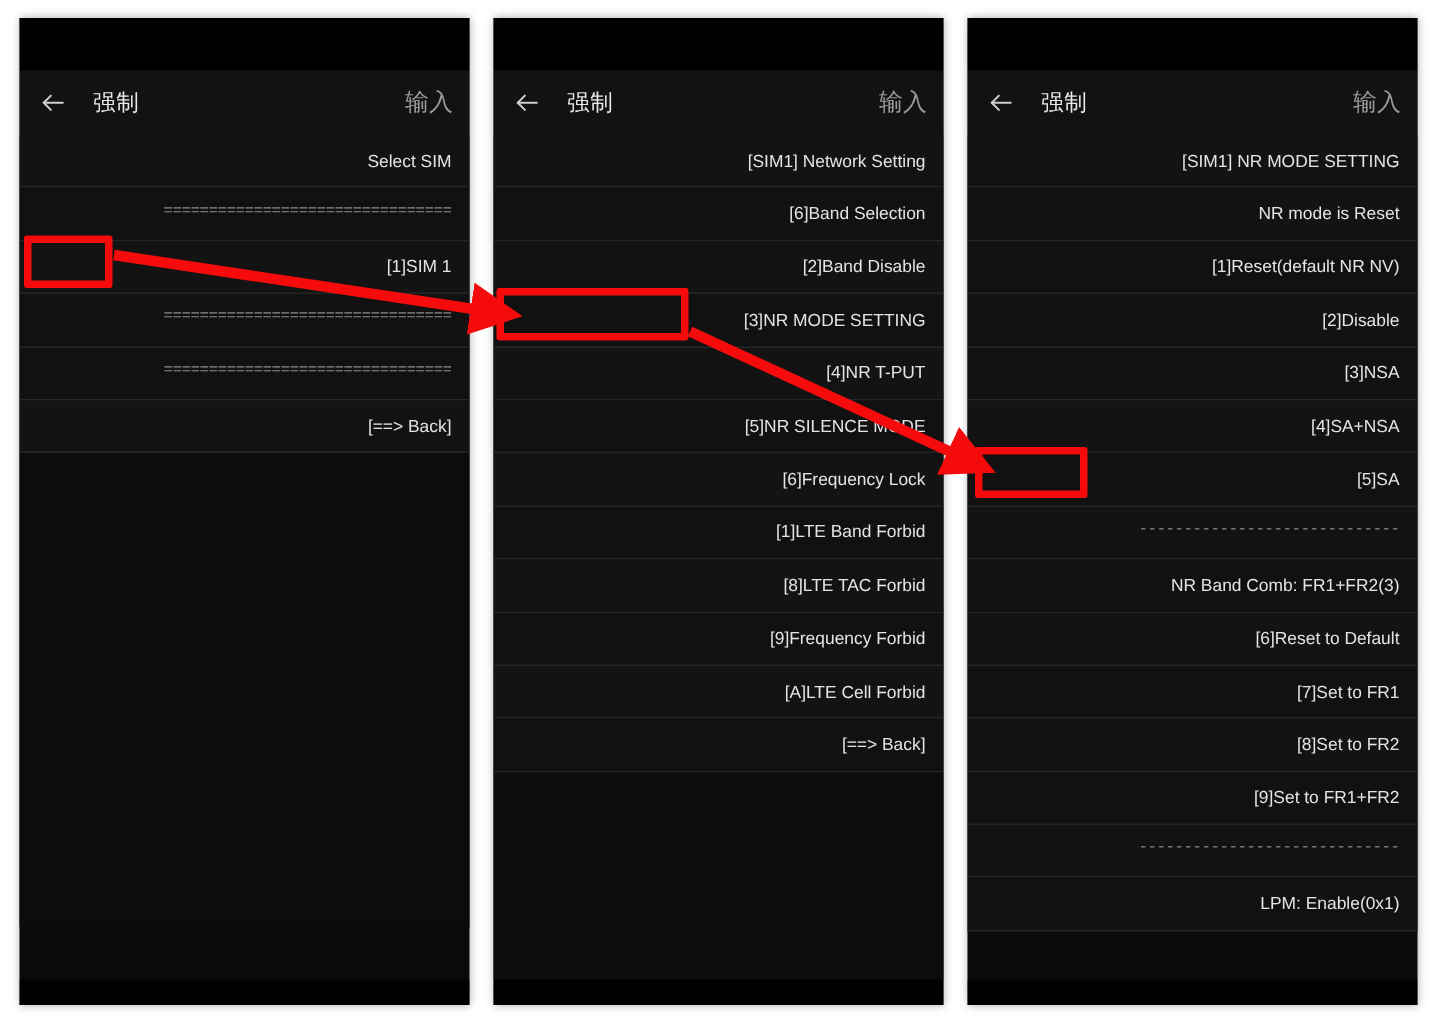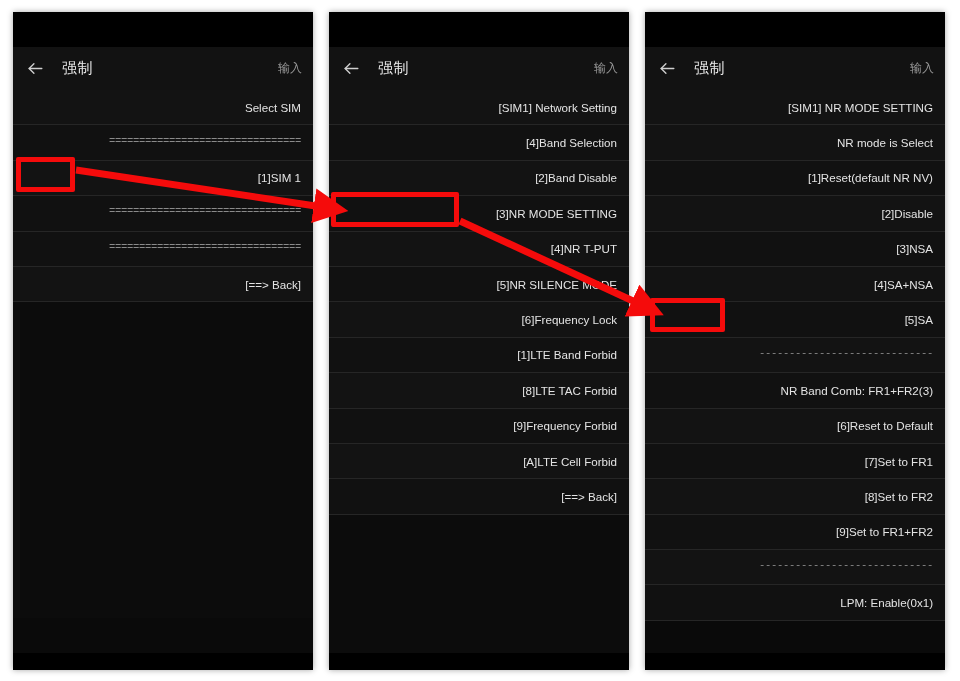--- a/index.html
+++ b/index.html
@@ -59,21 +59,21 @@
     color: #e9e9e9;
     font-size: 15px;
     margin-left: 17px;
     letter-spacing: 0.5px;
     font-family: "DejaVu Sans", "Liberation Sans", sans-serif;
   }
   .appbar-action {
     position: absolute;
     right: 11px;
     color: #9a9a9a;
-    font-size: 12px;
+    font-size: 16px;
     font-family: Liberation Sans, sans-serif;
   }
 
   .list {
     background: #0c0c0c;
   }
   .row {
     height: 35.4px;
     display: flex;
     align-items: center;
@@ -163,21 +163,21 @@
         </svg>
       </span>
       <span class="appbar-title">强制</span>
       <span class="appbar-action">输入</span>
     </div>
     <div class="list">
         <div class="row">
           <span>[SIM1] Network Setting</span>
         </div>
         <div class="row alt">
-          <span>[4]Band Selection</span>
+          <span>[6]Band Selection</span>
         </div>
         <div class="row">
           <span>[2]Band Disable</span>
         </div>
         <div class="row alt">
           <span>[3]NR MODE SETTING</span>
         </div>
         <div class="row">
           <span>[4]NR T-PUT</span>
         </div>
@@ -217,21 +217,21 @@
         </svg>
       </span>
       <span class="appbar-title">强制</span>
       <span class="appbar-action">输入</span>
     </div>
     <div class="list">
         <div class="row">
           <span>[SIM1] NR MODE SETTING</span>
         </div>
         <div class="row">
-          <span>NR mode is Select</span>
+          <span>NR mode is Reset</span>
         </div>
         <div class="row alt">
           <span>[1]Reset(default NR NV)</span>
         </div>
         <div class="row">
           <span>[2]Disable</span>
         </div>
         <div class="row alt">
           <span>[3]NSA</span>
         </div>

